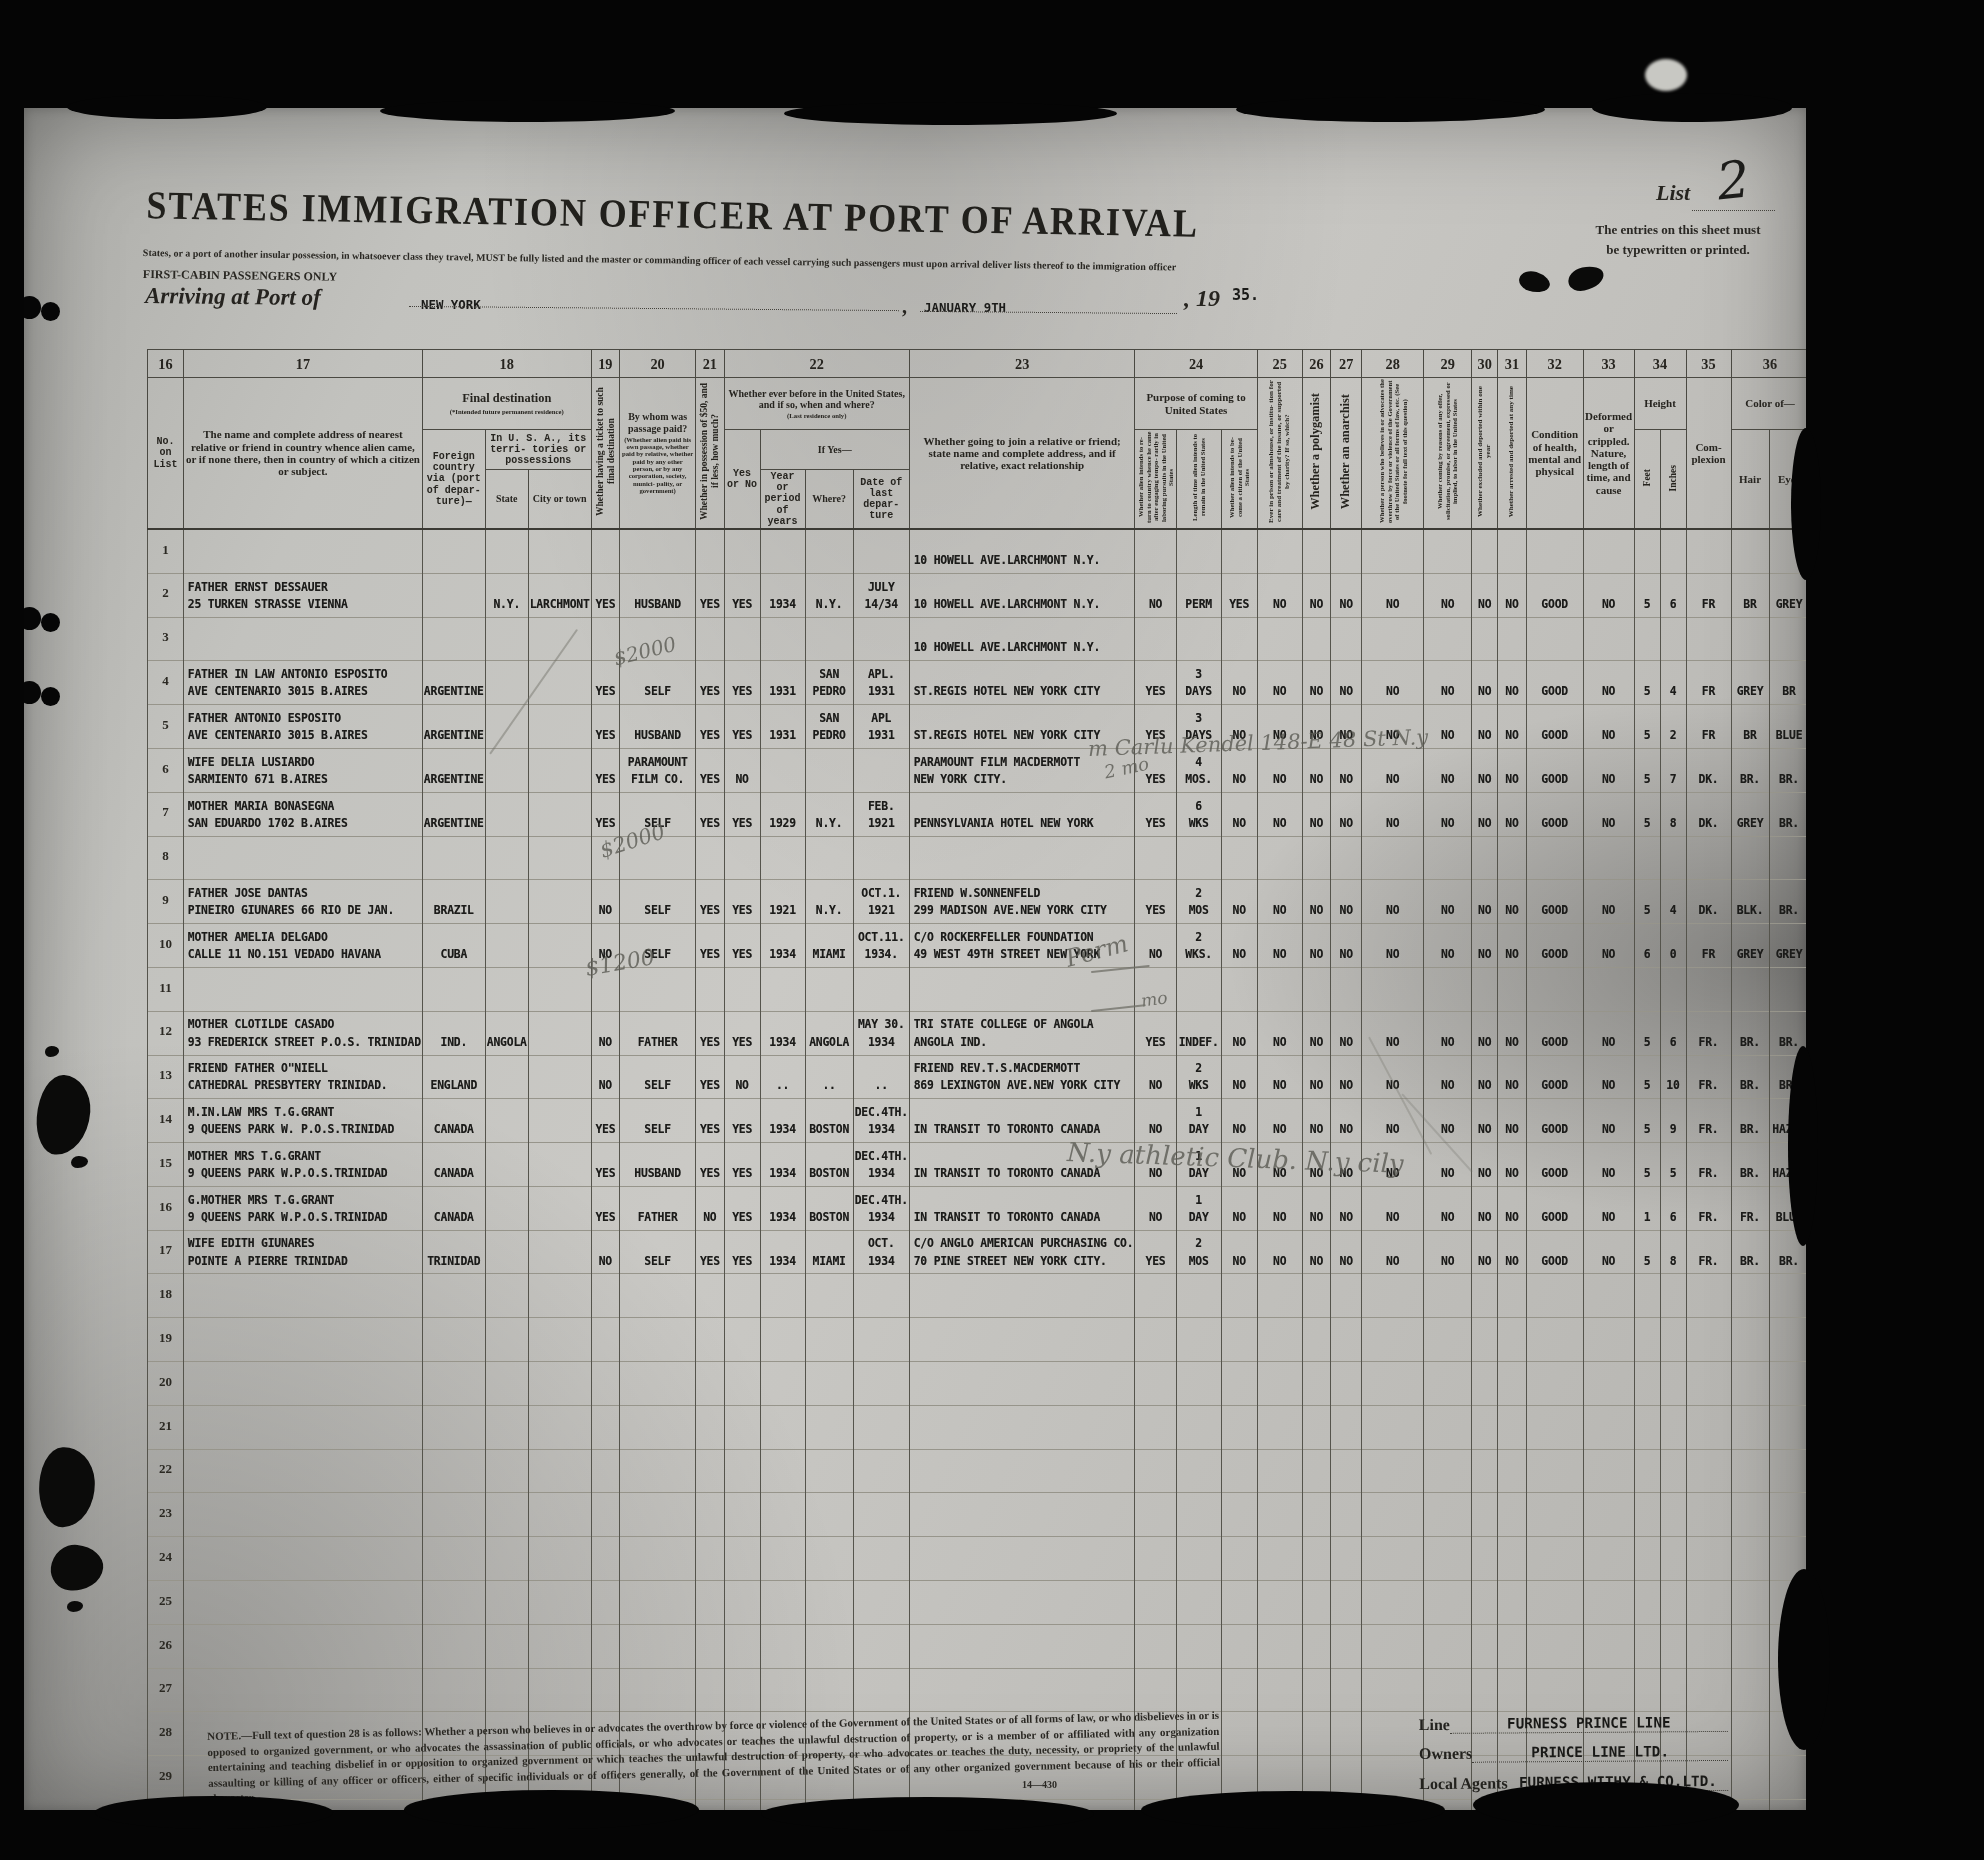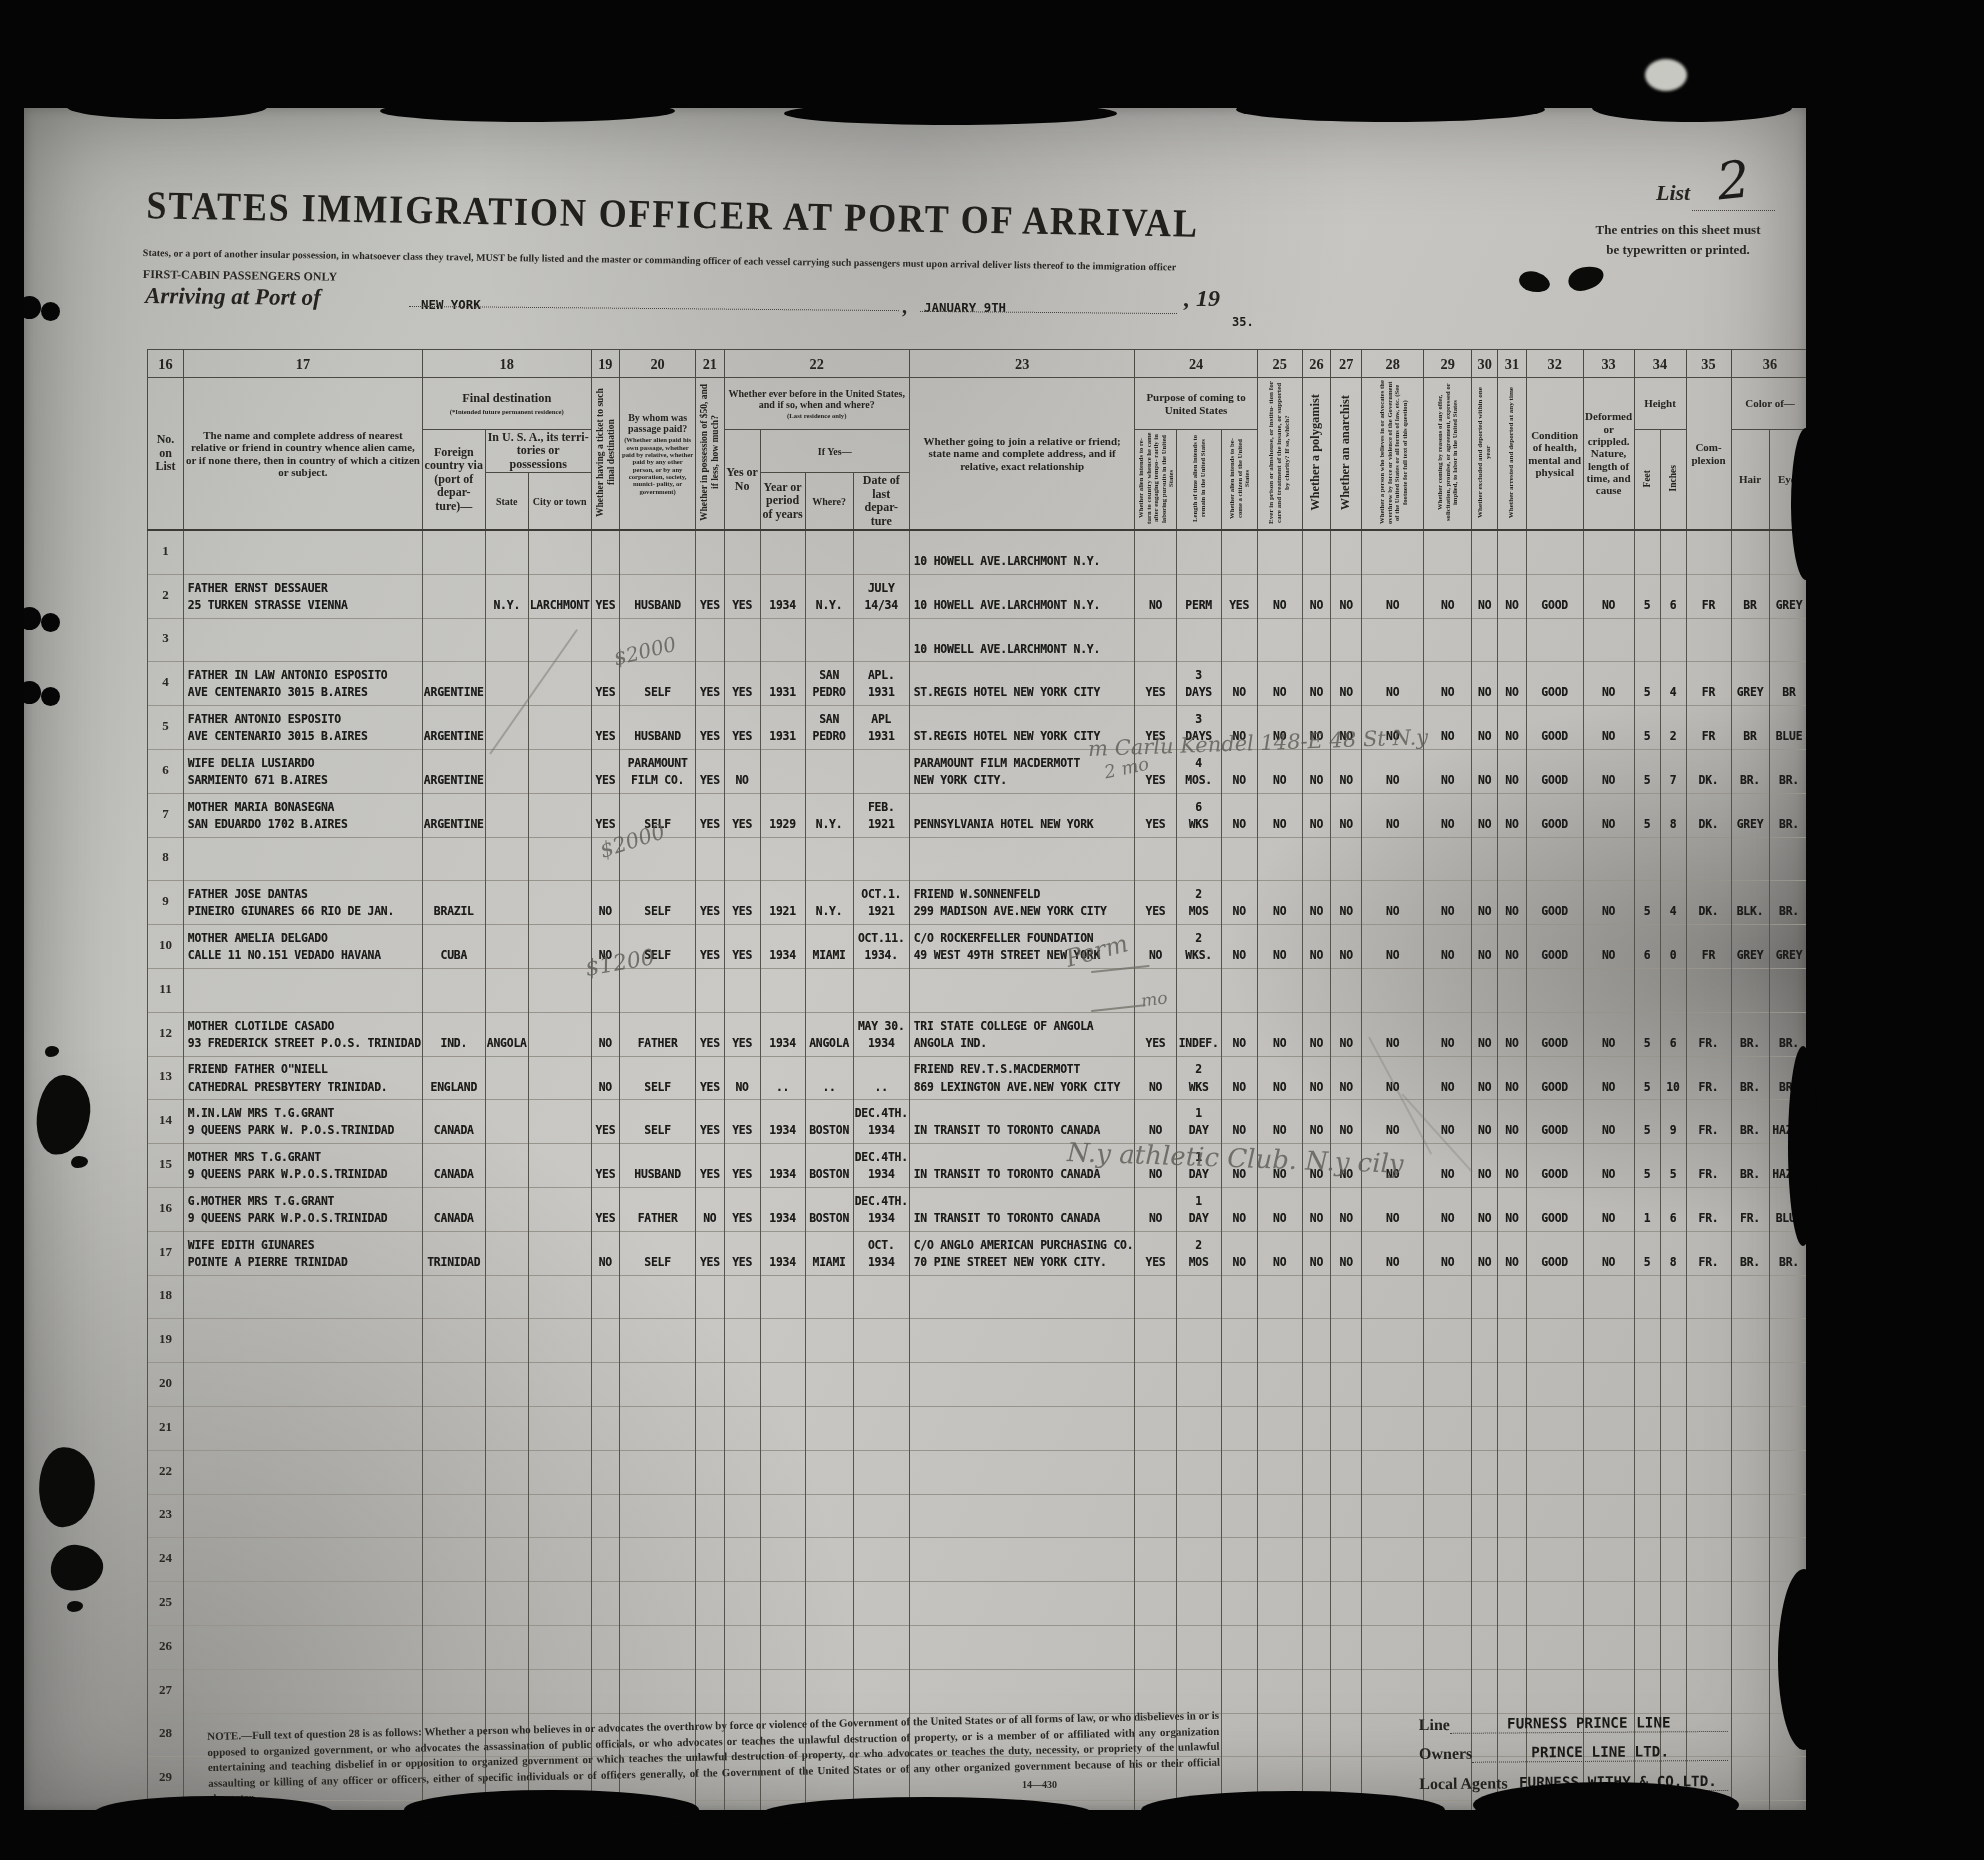--- a/index.html
+++ b/index.html
@@ -27,36 +27,36 @@
   #arrive-label{position:absolute;left:145px;top:284px;font-size:23px;font-style:italic;font-weight:700;
          transform:rotate(.6deg);color:#25231f;white-space:nowrap;}
   .typed{font-family:"DejaVu Sans Mono",monospace;font-weight:700;color:#1b1b19;}
   #port-value{position:absolute;left:421px;top:297px;font-size:12.4px;}
   #date-value{position:absolute;left:924px;top:300px;font-size:12.4px;}
   .leader{position:absolute;border-bottom:1.4px dotted #44423c;}
   #lead1{left:409px;top:308px;width:490px;transform:rotate(.5deg);}
   #lead2{left:920px;top:312px;width:257px;transform:rotate(.5deg);}
   #comma1{position:absolute;left:902px;top:295px;font-size:20px;font-weight:700;}
   #year-printed{position:absolute;left:1184px;top:285px;font-size:24px;font-style:italic;font-weight:700;white-space:pre;}
-  #year-typed{position:absolute;left:1232px;top:315px;font-size:12px;}
+  #year-typed{position:absolute;left:1232px;top:286px;font-size:15px;}
   #list-label{position:absolute;left:1656px;top:180px;font-size:22px;font-style:italic;font-weight:700;}
   #list-lead{left:1692px;top:210px;width:83px;}
   #list-number{position:absolute;left:1717px;top:151px;font-size:51px;font-style:italic;
          font-family:"DejaVu Serif",serif;color:#1c1c1a;transform:rotate(-6deg);}
   #typed-note{position:absolute;left:1583px;top:220px;width:190px;font-size:13px;font-weight:700;
          text-align:center;line-height:1.5;color:#2a2824;white-space:pre-line;}
   
   #manifest{position:absolute;left:147px;top:349px;border-collapse:collapse;table-layout:fixed;
             border:1.4px solid #3b3a34;}
   #manifest th{border:1px solid #4a4942;font-weight:700;color:#26241f;vertical-align:middle;
             text-align:center;padding:1px 1.4px;line-height:1.12;}
   tr.nums th{height:25px;font-size:14.3px;border-bottom:2.9px double #3b3a34;}
   tr.h1{height:52px;} tr.h2{height:40px;} tr.h3{height:57px;}
   thead{border-bottom:2.9px double #3b3a34;}
-  .f23{font-size:11px;} .f21{font-size:10px;} .f19{font-size:12px;}
+  .f23{font-size:11px;} .f21{font-size:10px;} .f19{font-size:10px;font-family:Liberation Mono, monospace;}
   .small-note{font-size:6.7px;font-weight:700;margin-top:1.9px;line-height:1.1;}
   .vt{writing-mode:vertical-rl;transform:rotate(180deg);display:inline-block;max-height:145px;
       line-height:1.12;}
   .vt2{writing-mode:vertical-rl;transform:rotate(180deg);display:inline-block;max-height:93px;
       line-height:1.12;}
   .fs14{font-size:6.7px;} .fs15{font-size:7.1px;} .fs20{font-size:9.5px;}
   .fs26b{font-size:12.4px;}
   #manifest td{border-left:1px solid #55544c;border-right:1px solid #55544c;
             border-top:0.7px solid #97958b;height:39px;vertical-align:bottom;text-align:center;
             font-family:"DejaVu Sans Mono",monospace;font-weight:700;font-size:11.4px;

